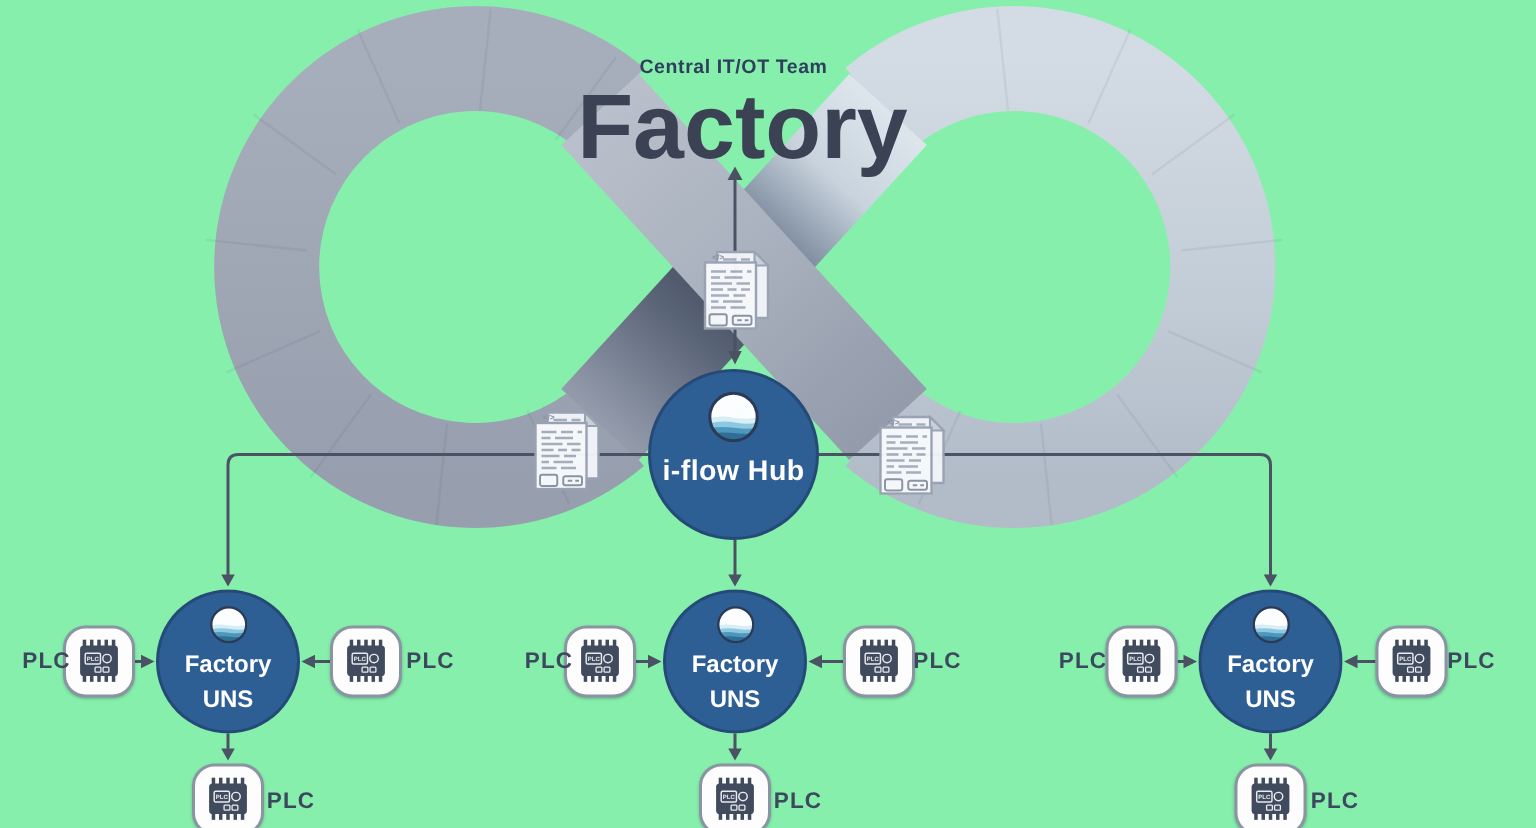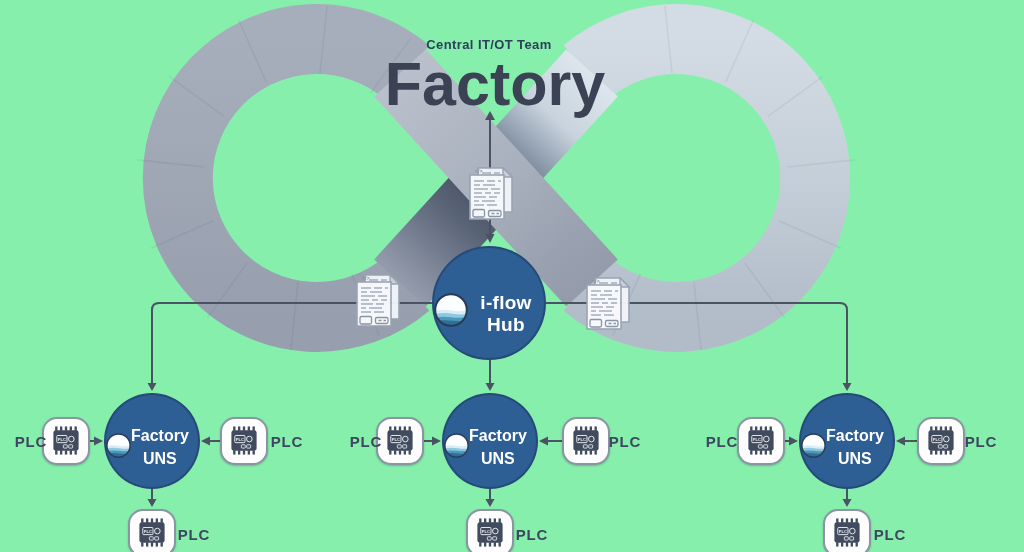--- a/index.html
+++ b/index.html
@@ -19,21 +19,21 @@
     letter-spacing:.4px;white-space:nowrap;text-align:center;
   }
   .devops-title{
     left:495px;top:84px;color:#3A4254;font-size:61px;font-weight:800;
     letter-spacing:0;white-space:nowrap;text-align:center;
   }
 
   
   .node{
     border-radius:50%;background:#2D5E94;border:2px solid rgba(28,52,84,.45);
-    box-sizing:border-box;display:flex;flex-direction:row;align-items:center;
+    box-sizing:border-box;display:flex;flex-direction:column;align-items:center;
     color:#FFFFFF;text-align:center;
   }
   .hub-node{left:432px;top:246px;width:114px;height:114px;padding-top:13px;}
   .hub-node .node-label{font-size:19px;font-weight:700;margin-top:9px;letter-spacing:.3px;}
   .factory-node{width:96px;height:96px;padding-top:9px;text-align:center;}
   .factory-node .node-label{font-size:16px;font-weight:700;line-height:23px;margin-top:3px;}
   .logo{flex:0 0 auto;}
 
   
   .chip{

